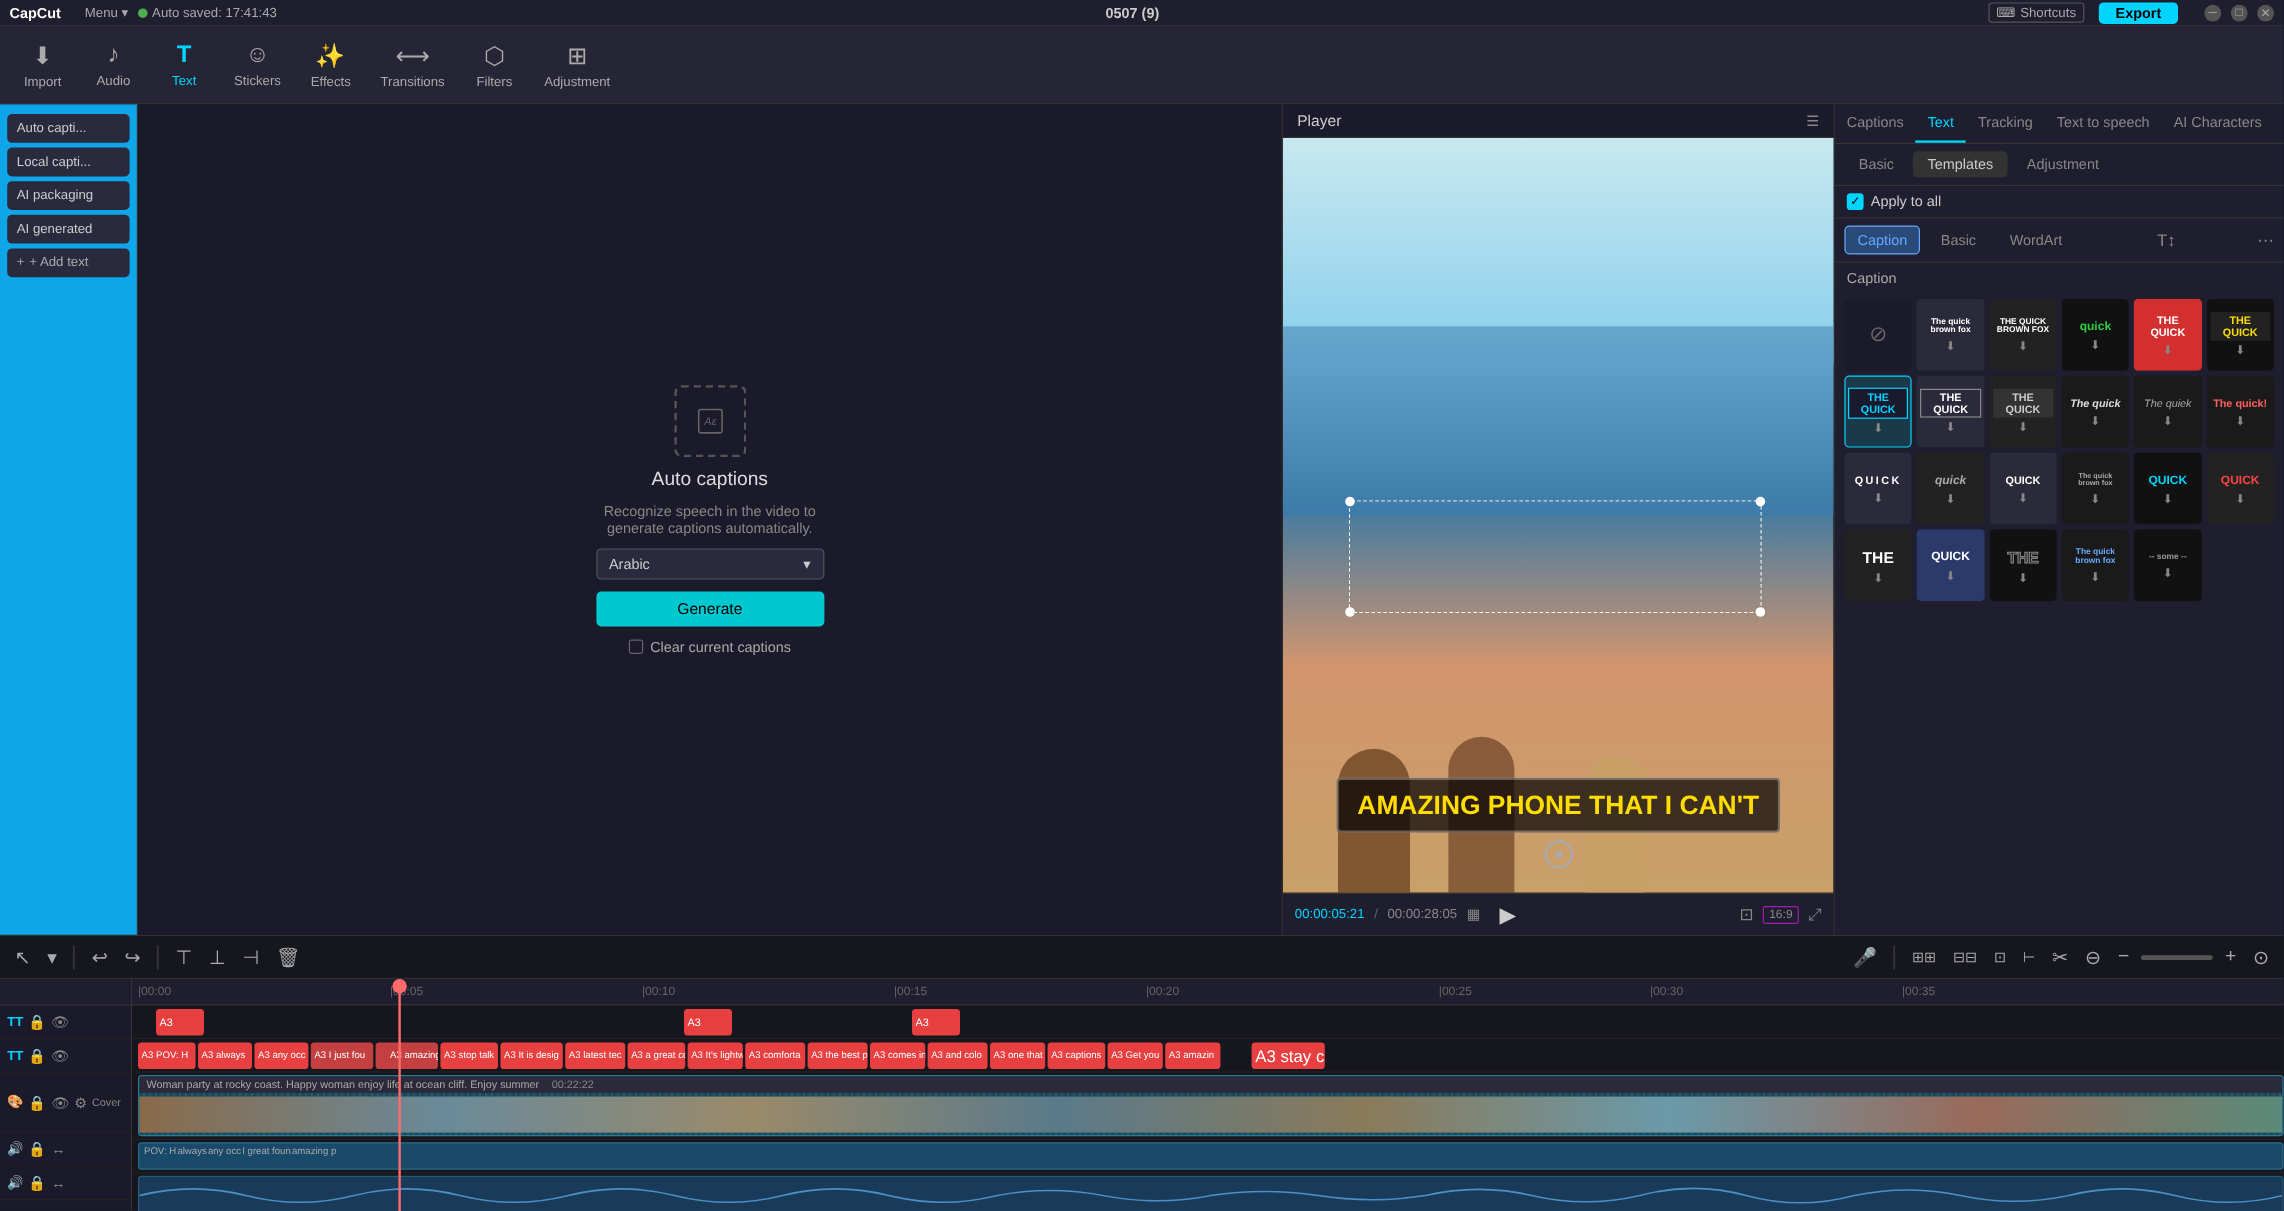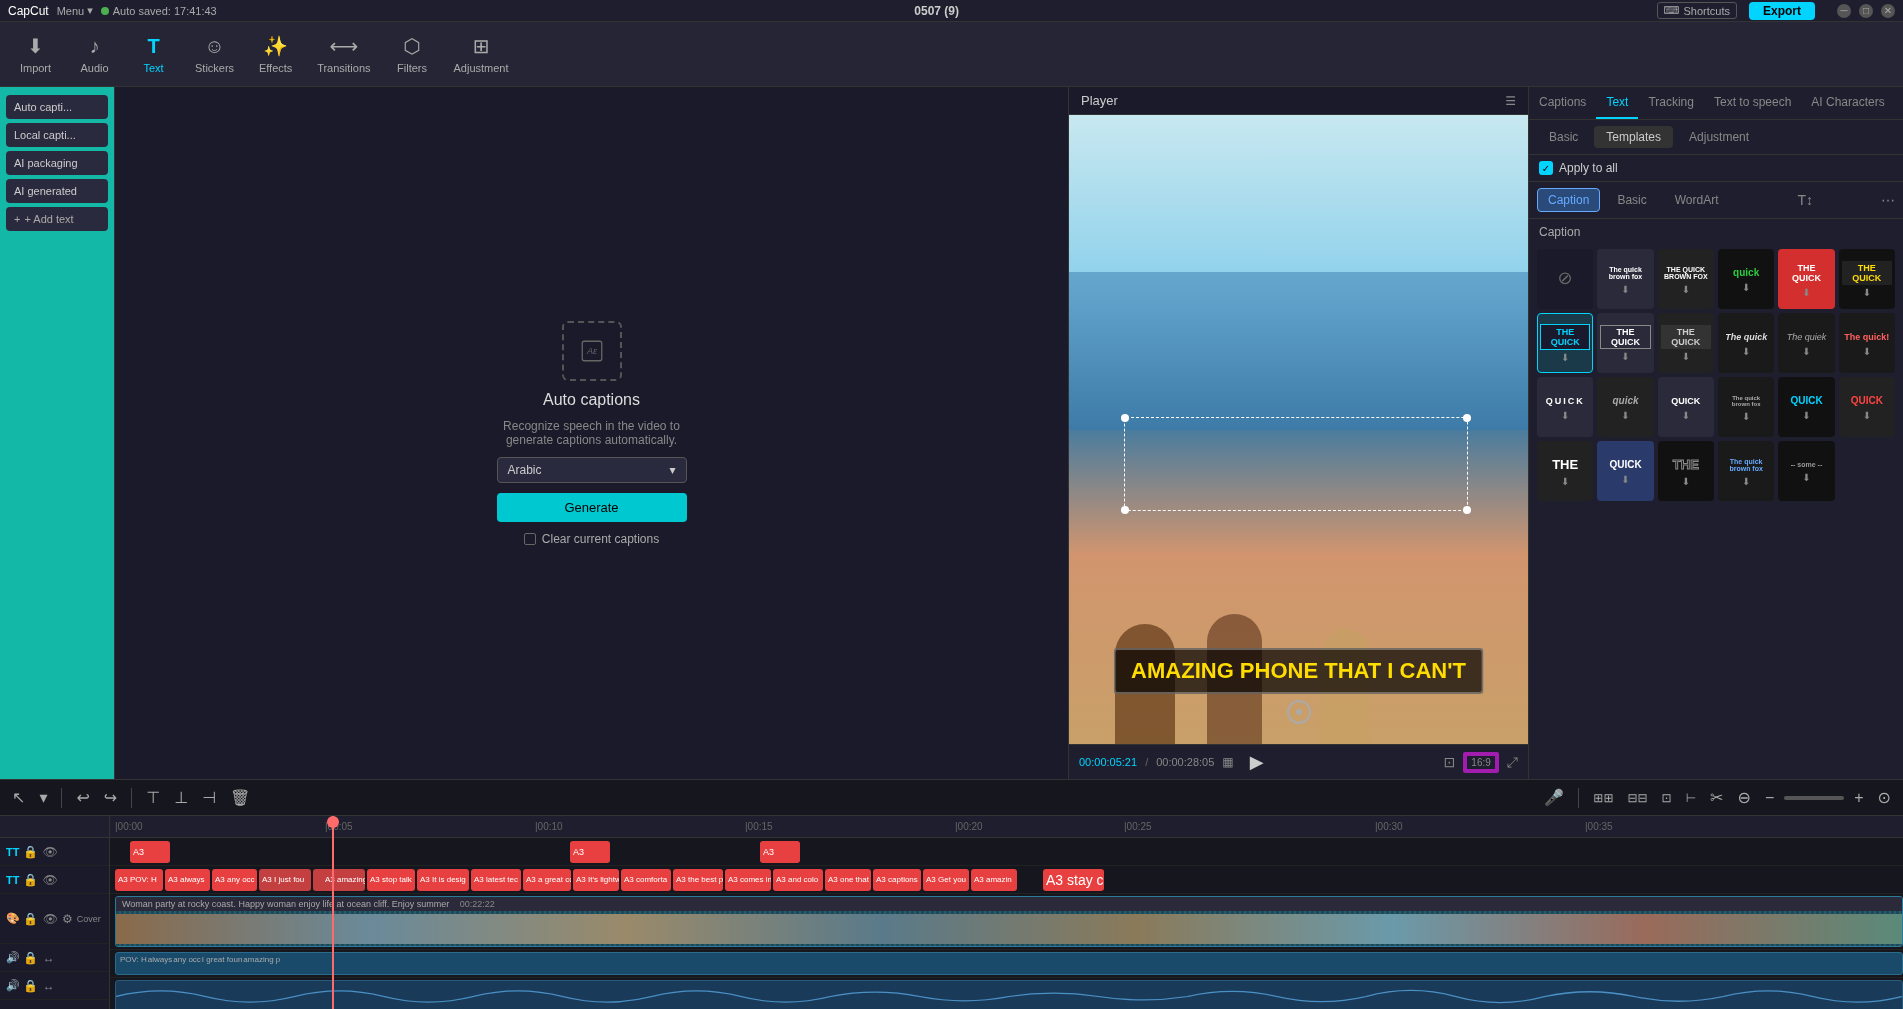--- a/index.html
+++ b/index.html
@@ -1,20 +1,20 @@
 <!DOCTYPE html>
 <html><head>
   <meta charset="utf-8">
   <style>
     * { box-sizing: border-box; margin: 0; padding: 0; }
     body { background: #1a1a2e; color: #ccc; font-family: 'Segoe UI', sans-serif; font-size: 12px; overflow: hidden; width: 1903px; height: 1009px; }
 
     
     .top-bar { display: flex; align-items: center; background: #1e1e2e; height: 22px; padding: 0 8px; border-bottom: 1px solid #333; }
-    .top-bar-logo { color: #fff; font-weight: normal; font-size: 12px; margin-right: 8px; }
+    .top-bar-logo { color: #fff; font-weight: bold; font-size: 12px; margin-right: 20px; }
     .top-bar-menu { color: #aaa; font-size: 11px; margin-right: 8px; cursor: pointer; display: flex; align-items: center; gap: 3px; }
     .top-bar-autosave { color: #aaa; font-size: 11px; margin-right: auto; display: flex; align-items: center; gap: 4px; }
     .autosave-dot { width: 8px; height: 8px; background: #4caf50; border-radius: 50%; }
     .top-bar-title { color: #ccc; font-size: 12px; font-weight: bold; }
     .top-bar-right { display: flex; align-items: center; gap: 12px; margin-left: auto; }
     .shortcuts-btn { color: #aaa; font-size: 11px; cursor: pointer; display: flex; align-items: center; gap: 4px; border: 1px solid #555; padding: 1px 6px; border-radius: 3px; }
     .export-btn { background: #00d4ff; color: #000; font-size: 12px; font-weight: bold; padding: 2px 14px; border-radius: 4px; cursor: pointer; }
     .window-controls { display: flex; gap: 8px; margin-left: 10px; }
     .wc { width: 14px; height: 14px; border-radius: 50%; cursor: pointer; display: flex; align-items: center; justify-content: center; font-size: 10px; }
     .wc-min { background: #555; color: #aaa; }
@@ -24,21 +24,21 @@
     
     .main-toolbar { display: flex; align-items: center; background: #252535; height: 65px; border-bottom: 1px solid #333; padding: 0 8px; gap: 4px; }
     .toolbar-item { display: flex; flex-direction: column; align-items: center; justify-content: center; padding: 4px 10px; cursor: pointer; border-radius: 4px; gap: 4px; color: #aaa; font-size: 11px; min-width: 55px; }
     .toolbar-item.active { color: #00d4ff; }
     .toolbar-icon { font-size: 20px; }
 
     
     .main-layout { display: flex; height: calc(1009px - 22px - 65px - 230px); }
 
     
-    .left-panel { width: 115px; background: #14b8a6; border-right: 1px solid #333; display: flex; flex-direction: column; gap: 4px; padding: 8px 6px; }
+    .left-panel { width: 115px; background: #0ea5e9; border-right: 1px solid #333; display: flex; flex-direction: column; gap: 4px; padding: 8px 6px; }
     .left-btn { background: #2a2a3e; color: #ccc; border: none; border-radius: 4px; padding: 6px 8px; cursor: pointer; font-size: 11px; text-align: left; }
     .left-btn.add-text { display: flex; align-items: center; gap: 4px; color: #aaa; }
 
     
     .center-panel { flex: 1; background: #1a1a2a; display: flex; flex-direction: column; }
     .auto-captions-area { flex: 1; display: flex; flex-direction: column; align-items: center; justify-content: center; gap: 10px; padding: 20px; }
     .ac-icon { font-size: 40px; color: #555; border: 2px dashed #555; padding: 15px; border-radius: 6px; }
     .ac-title { font-size: 16px; color: #ddd; font-weight: 500; }
     .ac-desc { font-size: 12px; color: #888; text-align: center; max-width: 220px; }
     .ac-dropdown { width: 190px; background: #2a2a3e; border: 1px solid #555; color: #ccc; padding: 5px 10px; border-radius: 4px; cursor: pointer; display: flex; justify-content: space-between; align-items: center; }
@@ -54,21 +54,21 @@
     .player-video { flex: 1; background: #000; position: relative; display: flex; align-items: center; justify-content: center; overflow: hidden; }
     .player-video-bg { width: 100%; height: 100%; background: linear-gradient(180deg, #87ceeb 0%, #87ceeb 30%, #4a7c9e 50%, #d2956e 70%, #c8a068 100%); position: relative; }
     .video-overlay-text { position: absolute; bottom: 50px; left: 50%; transform: translateX(-50%); background: rgba(0,0,0,0.7); color: #ffdd00; font-size: 22px; font-weight: 900; padding: 8px 16px; border-radius: 4px; white-space: nowrap; border: 2px solid rgba(255,255,255,0.3); }
     .player-controls { display: flex; align-items: center; padding: 6px 10px; gap: 8px; border-top: 1px solid #333; background: #1e1e2e; }
     .time-display { color: #00d4ff; font-size: 11px; }
     .time-sep { color: #666; font-size: 11px; }
     .time-total { color: #888; font-size: 11px; }
     .player-play { font-size: 18px; cursor: pointer; color: #ccc; margin: 0 8px; }
     .player-right-controls { margin-left: auto; display: flex; gap: 8px; align-items: center; }
     .player-ctrl-icon { color: #888; cursor: pointer; font-size: 14px; }
-    .aspect-badge { color: #888; font-size: 10px; border: 4px solid #a21caf; padding: 1px 4px; border-radius: 2px; }
+    .aspect-badge { color: #888; font-size: 10px; border: 1px solid #a21caf; padding: 1px 4px; border-radius: 2px; }
 
     
     .right-panel { width: 375px; background: #1e1e2e; border-left: 1px solid #333; display: flex; flex-direction: column; }
     .right-tabs { display: flex; border-bottom: 1px solid #333; }
     .right-tab { padding: 8px 10px; cursor: pointer; font-size: 12px; color: #888; border-bottom: 2px solid transparent; white-space: nowrap; }
     .right-tab.active { color: #00d4ff; border-bottom-color: #00d4ff; }
     .right-subtabs { display: flex; padding: 6px 8px; gap: 4px; border-bottom: 1px solid #333; }
     .right-subtab { padding: 4px 12px; border-radius: 4px; cursor: pointer; font-size: 12px; color: #888; background: transparent; }
     .right-subtab.active { background: #333; color: #ccc; }
     .apply-all { display: flex; align-items: center; gap: 6px; padding: 6px 10px; border-bottom: 1px solid #333; }
@@ -461,21 +461,21 @@
     </div>
 
     <div class="timeline-right" style="position:relative;">
 
       <div class="tl-ruler">
         <span class="tl-ruler-mark" style="left:5px;">|00:00</span>
         <span class="tl-ruler-mark" style="left:215px;">|00:05</span>
         <span class="tl-ruler-mark" style="left:425px;">|00:10</span>
         <span class="tl-ruler-mark" style="left:635px;">|00:15</span>
         <span class="tl-ruler-mark" style="left:845px;">|00:20</span>
-        <span class="tl-ruler-mark" style="left:1014px;">|00:25</span>
+        <span class="tl-ruler-mark" style="left:1089px;">|00:25</span>
         <span class="tl-ruler-mark" style="left:1265px;">|00:30</span>
         <span class="tl-ruler-mark" style="left:1475px;">|00:35</span>
 
         <div style="position:absolute;left:222px;top:0;width:2px;height:220px;background:#ff6b6b;z-index:10;">
           <div style="width:12px;height:12px;background:#ff6b6b;border-radius:50%;position:absolute;top:0;left:-5px;"></div>
         </div>
       </div>
 
       <div style="position:relative;">
 

